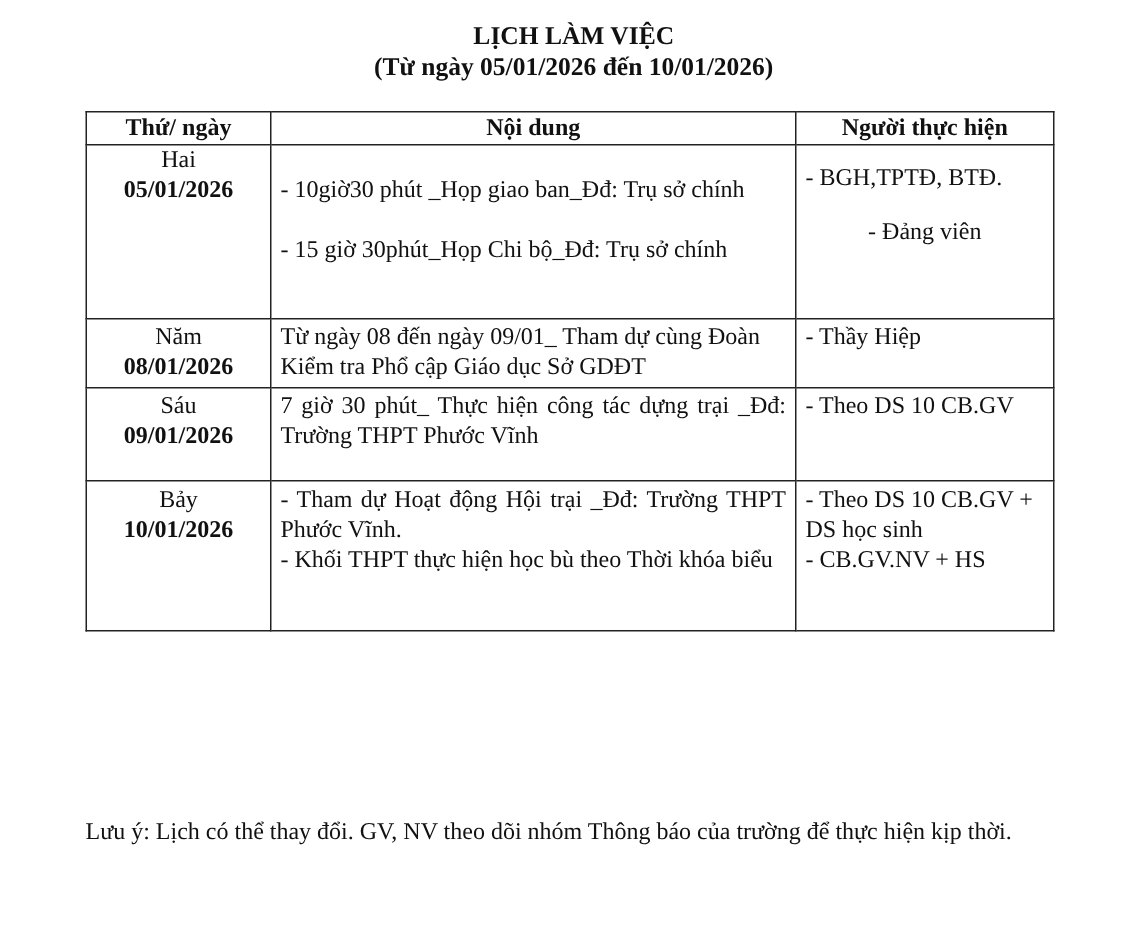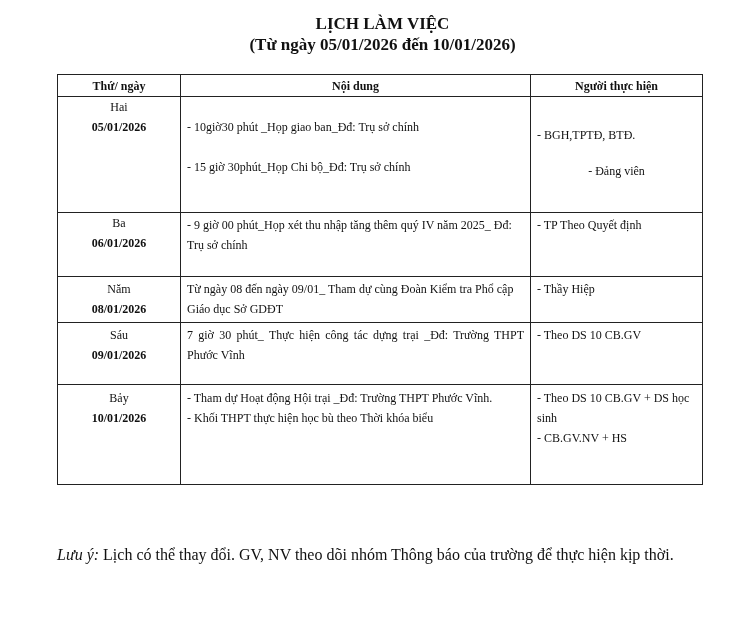--- a/index.html
+++ b/index.html
@@ -10,42 +10,42 @@
     }
     .title {
       position: absolute; left: 0; width: 749px; text-align: center;
       font-weight: bold; font-size: 17px; line-height: 21px;
     }
     .title1 { top: 13px; left: 8px; }
     .title2 { top: 34px; left: 8px; }
     table.schedule {
       position: absolute; left: 57px; top: 74px;
       width: 645px; border-collapse: collapse; table-layout: fixed;
-      font-size: 12px; line-height: 20px;
+      font-size: 16px; line-height: 20px;
     }
     table.schedule td, table.schedule th {
       border: 1.5px solid #222;
       vertical-align: top;
       padding: 0 6px;
     }
     table.schedule th { font-weight: bold; text-align: center; height: 21px; padding-top: 0; vertical-align: middle; }
     col.c1 { width: 123px; }
     col.c2 { width: 350px; }
     col.c3 { width: 172px; }
     td.day { text-align: center; vertical-align: bottom; padding-bottom: 2px; }
     td.day .dname { display: block; }
     td.day .ddate { display: block; font-weight: bold; }
     td.day.top { vertical-align: top; }
     .content p, .people p { margin: 0; }
     .justify { text-align: justify; }
     .note {
       position: absolute; left: 57px; top: 544px; width: 620px;
       font-size: 16px; line-height: 21px;
     }
-    .note .label { font-style: italic; }
+    .note .label { }
     .signature {
       position: absolute; left: 425px; top: 640px;
       font-weight: bold; font-size: 16px;
     }
   </style>
 </head>
 <body>
 
 <div class="title title1">LỊCH LÀM VIỆC</div>
 <div class="title title2">(Từ ngày 05/01/2026 đến 10/01/2026)</div>
@@ -67,38 +67,26 @@
 
     <tr style="height:116px;">
       <td class="day">
         <span class="dname">Hai</span>
         <span class="ddate">05/01/2026</span>
       </td>
       <td class="content" style="padding-top:20px;">
         <p>- 10giờ30 phút _Họp giao ban_Đđ: Trụ sở chính</p>
         <p style="margin-top:20px;">- 15 giờ 30phút_Họp Chi bộ_Đđ: Trụ sở chính</p>
       </td>
-      <td class="people" style="padding-top:28px;">
+      <td class="people" style="padding-top:12px;">
         <p>- BGH,TPTĐ, BTĐ.</p>
         <p style="margin-top:16px;text-align:center;">- Đảng viên</p>
       </td>
     </tr>
 
-    <tr style="height:64px;">
-      <td class="day">
-        <span class="dname">Ba</span>
-        <span class="ddate">06/01/2026</span>
-      </td>
-      <td class="content" style="padding-top:2px;">
-        <p>- 9 giờ 00 phút_Họp xét thu nhập tăng thêm quý IV năm 2025_ Đđ: Trụ sở chính</p>
-      </td>
-      <td class="people" style="padding-top:2px;">
-        <p>- TP Theo Quyết định</p>
-      </td>
-    </tr>
 
 
     <tr style="height:46px;">
       <td class="day top" style="padding-top:2px;">
         <span class="dname">Năm</span>
         <span class="ddate">08/01/2026</span>
       </td>
       <td class="content" style="padding-top:2px;">
         <p>Từ ngày 08 đến ngày 09/01_ Tham dự cùng Đoàn Kiểm tra Phổ cập Giáo dục Sở GDĐT</p>
       </td>

